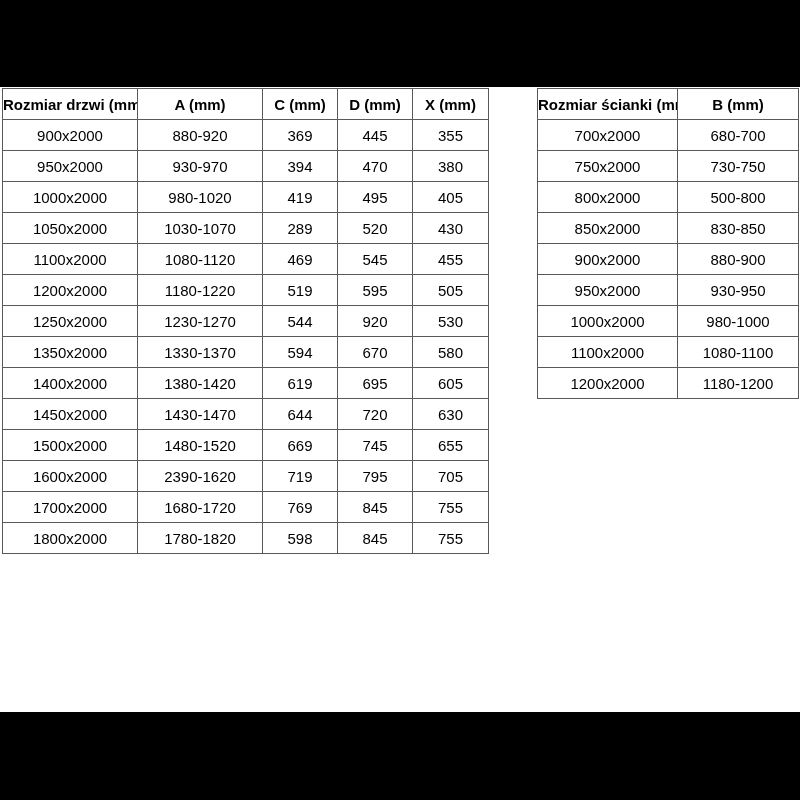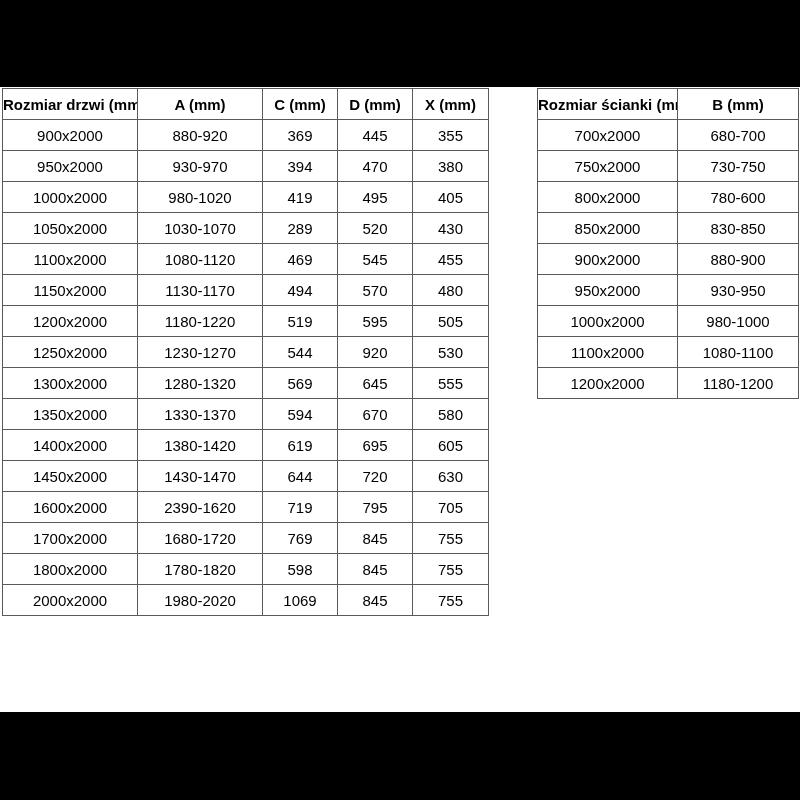--- a/index.html
+++ b/index.html
@@ -91,48 +91,34 @@
           <td>430</td>
         </tr>
         <tr>
           <td>1100x2000</td>
           <td>1080-1120</td>
           <td>469</td>
           <td>545</td>
           <td>455</td>
         </tr>
         <tr>
-          <td>1150x2000</td>
-          <td>1130-1170</td>
-          <td>494</td>
-          <td>570</td>
-          <td>480</td>
-        </tr>
-        <tr>
           <td>1200x2000</td>
           <td>1180-1220</td>
           <td>519</td>
           <td>595</td>
           <td>505</td>
         </tr>
         <tr>
           <td>1250x2000</td>
           <td>1230-1270</td>
           <td>544</td>
           <td>920</td>
           <td>530</td>
         </tr>
         <tr>
-          <td>1300x2000</td>
-          <td>1280-1320</td>
-          <td>569</td>
-          <td>645</td>
-          <td>555</td>
-        </tr>
-        <tr>
           <td>1350x2000</td>
           <td>1330-1370</td>
           <td>594</td>
           <td>670</td>
           <td>580</td>
         </tr>
         <tr>
           <td>1400x2000</td>
           <td>1380-1420</td>
           <td>619</td>
@@ -140,44 +126,44 @@
           <td>605</td>
         </tr>
         <tr>
           <td>1450x2000</td>
           <td>1430-1470</td>
           <td>644</td>
           <td>720</td>
           <td>630</td>
         </tr>
         <tr>
+          <td>1500x2000</td>
+          <td>1480-1520</td>
+          <td>669</td>
+          <td>745</td>
+          <td>655</td>
+        </tr>
+        <tr>
           <td>1600x2000</td>
           <td>2390-1620</td>
           <td>719</td>
           <td>795</td>
           <td>705</td>
         </tr>
         <tr>
           <td>1700x2000</td>
           <td>1680-1720</td>
           <td>769</td>
           <td>845</td>
           <td>755</td>
         </tr>
         <tr>
           <td>1800x2000</td>
           <td>1780-1820</td>
           <td>598</td>
-          <td>845</td>
-          <td>755</td>
-        </tr>
-        <tr>
-          <td>2000x2000</td>
-          <td>1980-2020</td>
-          <td>1069</td>
           <td>845</td>
           <td>755</td>
         </tr>
       </tbody>
   </table>
 
   <table class="spec walls">
     <colgroup>
       <col style="width:140px">
       <col style="width:121px">
@@ -192,21 +178,21 @@
         <tr>
           <td>700x2000</td>
           <td>680-700</td>
         </tr>
         <tr>
           <td>750x2000</td>
           <td>730-750</td>
         </tr>
         <tr>
           <td>800x2000</td>
-          <td>780-600</td>
+          <td>500-800</td>
         </tr>
         <tr>
           <td>850x2000</td>
           <td>830-850</td>
         </tr>
         <tr>
           <td>900x2000</td>
           <td>880-900</td>
         </tr>
         <tr>

